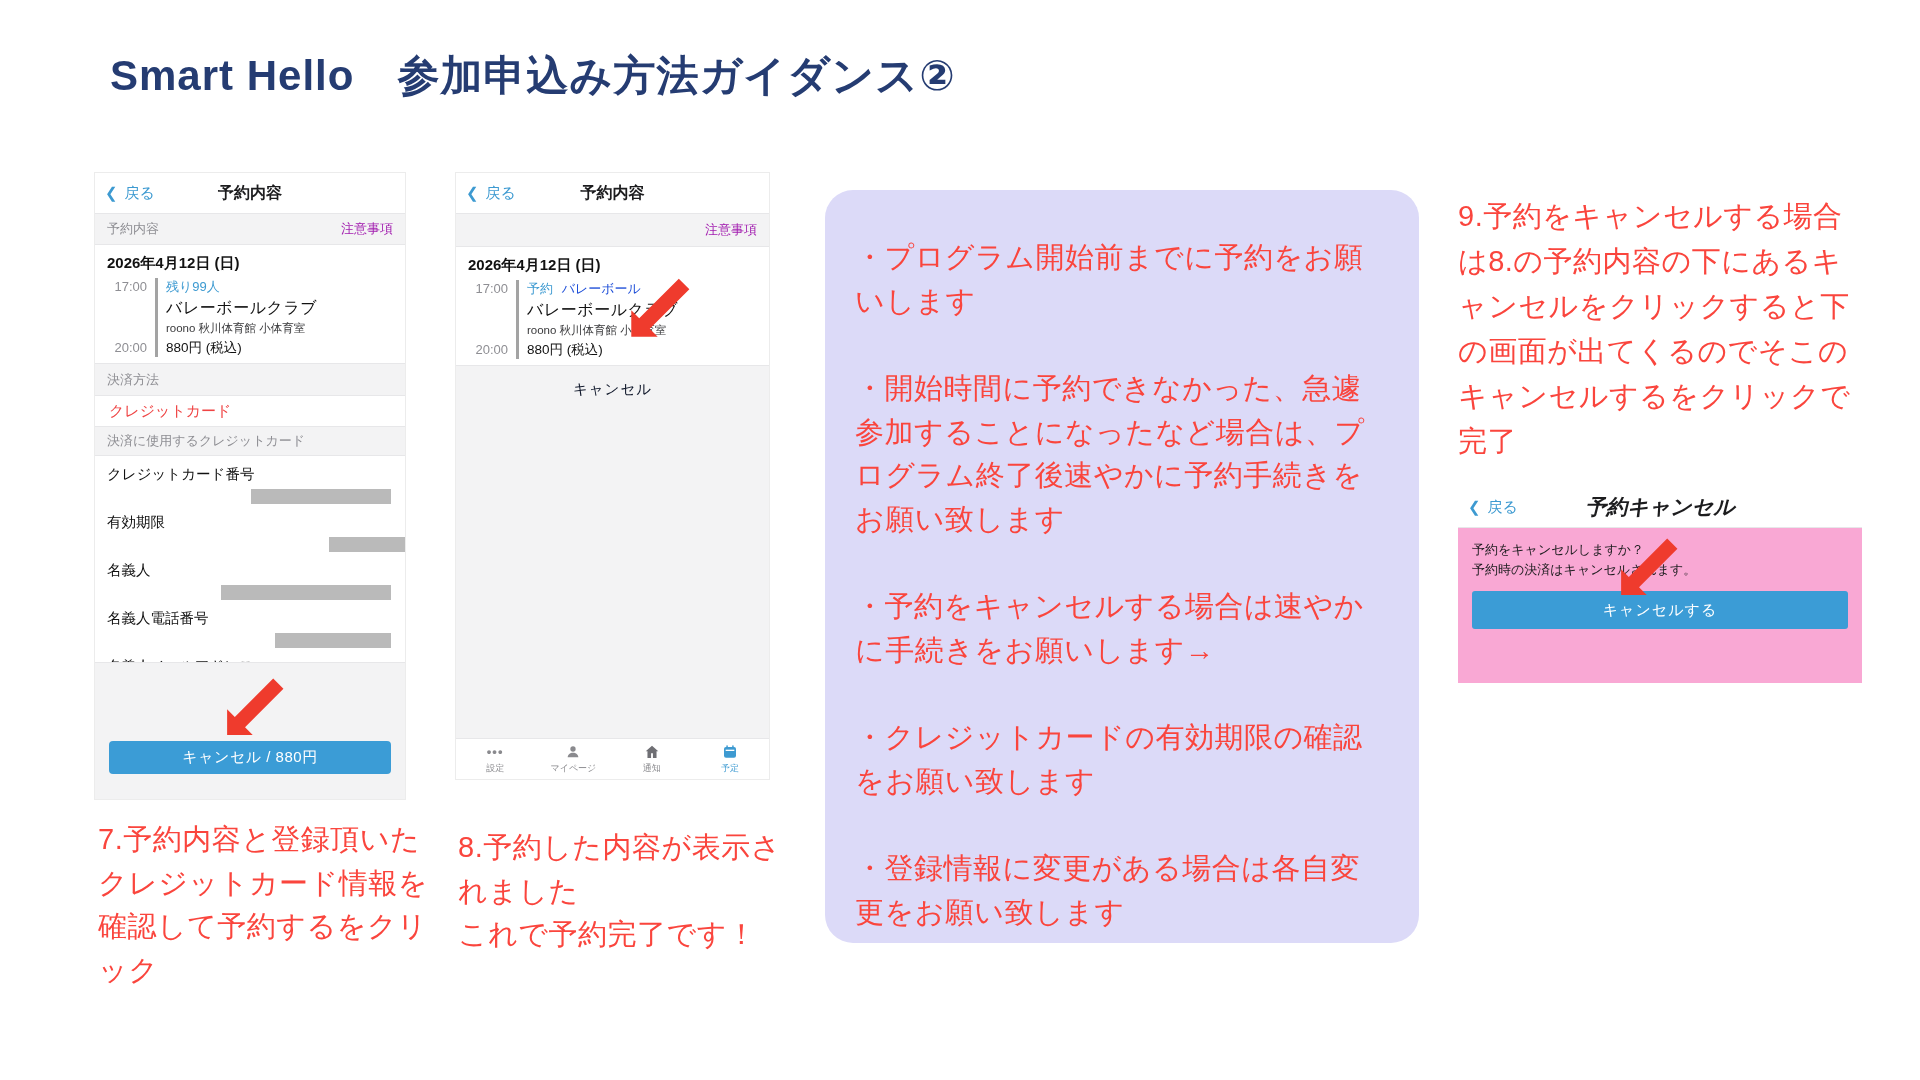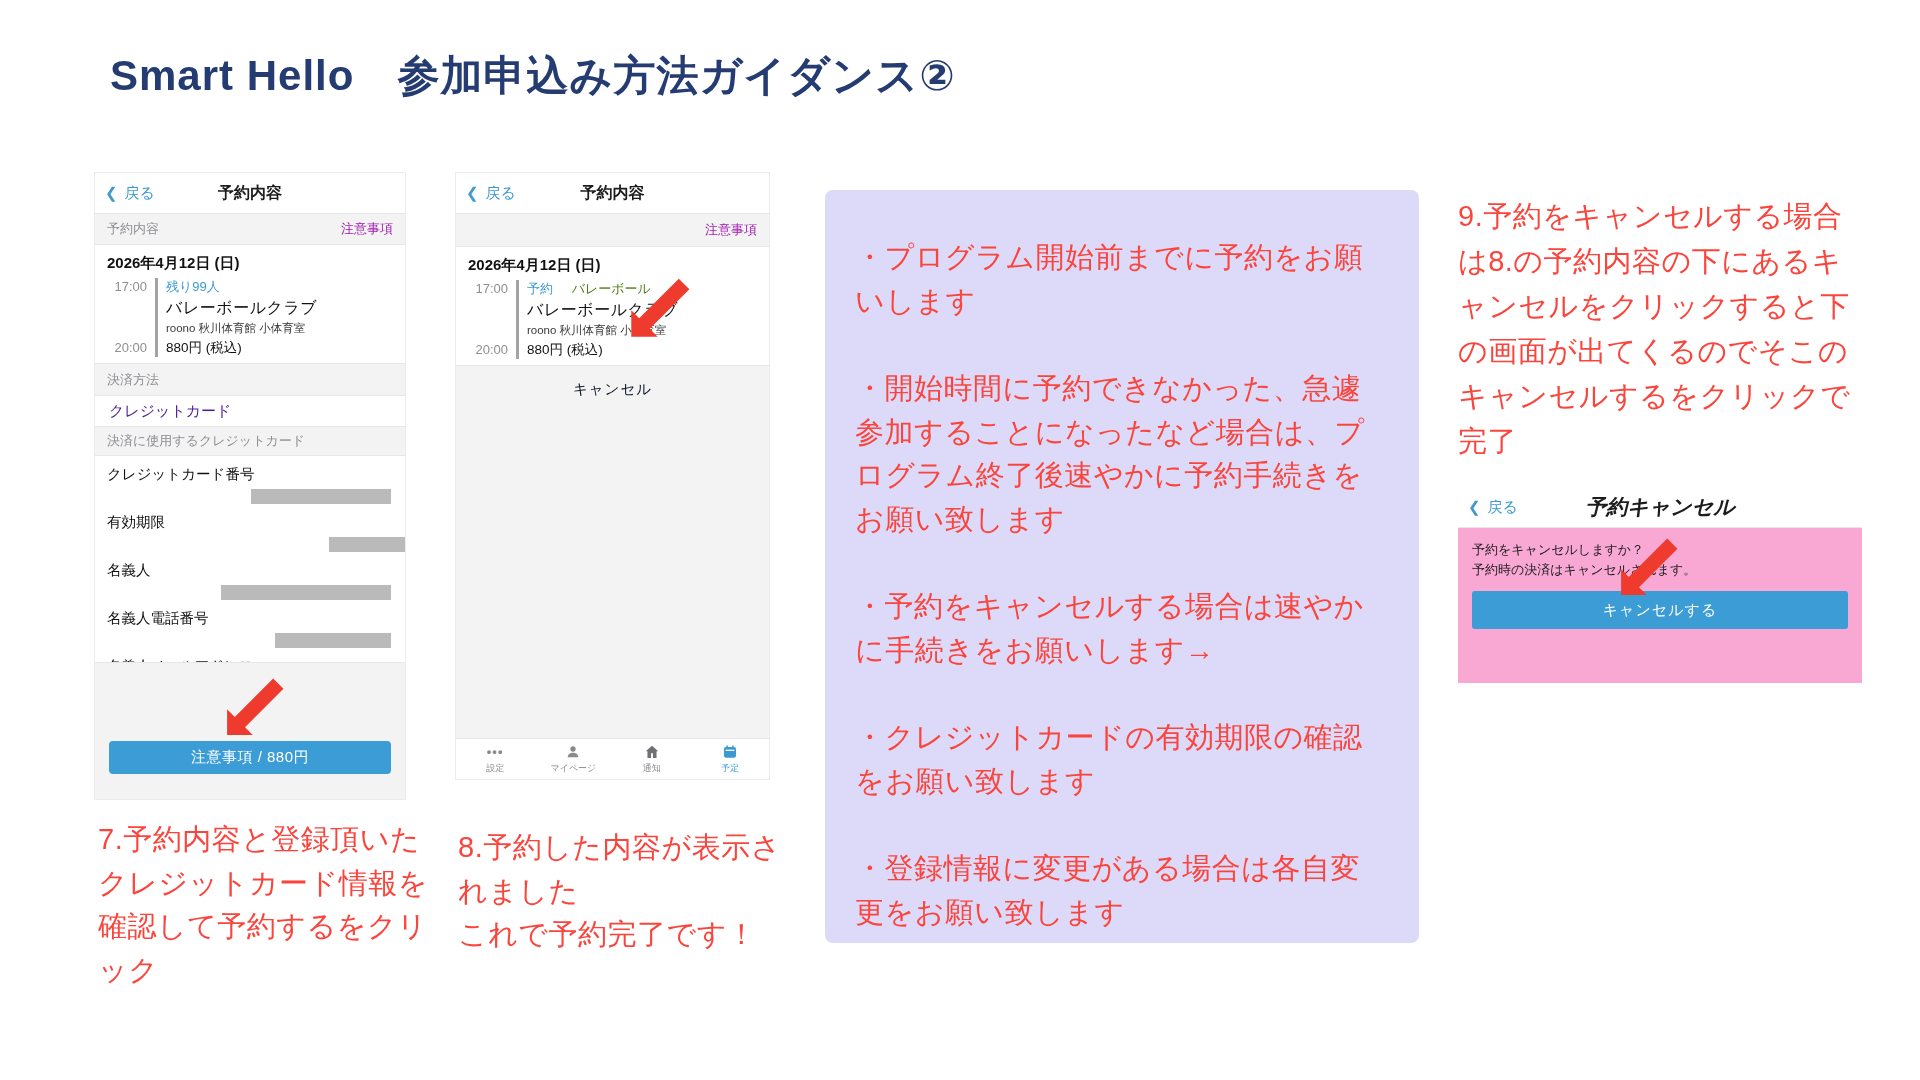--- a/index.html
+++ b/index.html
@@ -32,27 +32,27 @@
   
   .booking { padding:9px 12px 6px 12px; flex:none; }
   .booking .date { font-size:15px; font-weight:bold; color:#111; margin-bottom:5px; }
   .entry { display:flex; }
   .times { width:40px; flex:none; display:flex; flex-direction:column; justify-content:space-between;
     color:#8e8e93; font-size:13px; text-align:right; padding:1px 0 2px 0; }
   .entry-body { margin-left:8px; border-left:3px solid #a3a3a3; padding-left:8px; flex:1; }
   .remaining { color:#3d9ad1; font-size:13px; margin-bottom:2px; }
   .tag-line { font-size:13px; margin-bottom:2px; }
   .tag-line .tag-blue { color:#3d9ad1; }
-  .tag-line .tag-grey { color:#4d7c0f; margin-left:15px; }
+  .tag-line .tag-grey { color:#1d4ed8; margin-left:5px; }
   .program { font-size:16px; color:#111; margin-bottom:2px; letter-spacing:0.5px; }
   .venue { font-size:11.5px; color:#3a3a3c; margin-bottom:3px; }
   .price { font-size:13.5px; color:#111; }
 
   
-  .pay-row { height:30px; display:flex; align-items:center; padding:0 14px; font-size:15px; color:#4c1d95; flex:none; }
+  .pay-row { height:30px; display:flex; align-items:center; padding:0 14px; font-size:15px; color:#ef4444; flex:none; }
 
   
   .fields { padding:0 12px; flex:none; height:206px; }
   .field { margin-top:9px; }
   .field-label { font-size:14.5px; color:#111; }
   .redact { height:15px; background:#bababa; margin-top:5px; margin-left:auto; }
   .redact.w-card { width:140px; margin-right:2px; }
   .redact.w-exp { width:76px; margin-right:-12px; }
   .redact.w-name { width:170px; margin-right:2px; }
   .redact.w-phone { width:116px; margin-right:2px; }
@@ -78,21 +78,21 @@
   .ellipsis-glyph { font-size:13px; letter-spacing:1px; font-weight:bold; line-height:10px; }
 
   
   .red-note { color:#fa453d; font-size:29px; line-height:1.5; letter-spacing:0.5px; position:absolute; }
   .caption7 { left:98px; top:818px; width:352px; }
   .caption8 { left:458px; top:826px; width:330px; white-space:pre-line; }
   .step9 { left:1458px; top:194px; width:408px; line-height:1.55; }
 
   
   .notes-box { position:absolute; left:825px; top:190px; width:594px; height:753px;
-    background:#dcdaf8; border-radius:8px; padding:46px 30px 30px 30px; }
+    background:#dcdaf8; border-radius:28px; padding:46px 30px 30px 30px; }
   .notes-box p { color:#fa453d; font-size:29px; line-height:1.5; letter-spacing:0.5px; margin-bottom:44px; }
 
   
   .p3-panel { flex:1; background:#f9a8d4; border-top:1px solid #e7e7e9; padding:12px 14px; position:relative; }
   .confirm-line { font-size:13px; color:#1c1c1e; line-height:1.5; }
   .cancel-btn { margin-top:12px; height:38px; background:#3b9cd6; border-radius:3px; color:#fff;
     font-size:15px; display:flex; align-items:center; justify-content:center; cursor:pointer; letter-spacing:1px; }
 
   
   .arrow { position:absolute; }
@@ -160,21 +160,21 @@
       <div class="field">
         <div class="field-label">名義人電話番号</div>
         <div class="redact w-phone"></div>
       </div>
       <div class="field">
         <div class="field-label">名義人メールアドレス</div>
         <div class="email-status">未登録</div>
       </div>
     </div>
     <div class="p-footer">
-      <div class="reserve-btn">注意事項 / 880円</div>
+      <div class="reserve-btn">キャンセル / 880円</div>
     </div>
   </div>
 
   <div class="phone phone2">
     <div class="p-header">
       <span class="back-btn">
         <span class="back-chevron">❮</span>
         <span>戻る</span>
       </span>
       <span class="p-title">予約内容</span>

